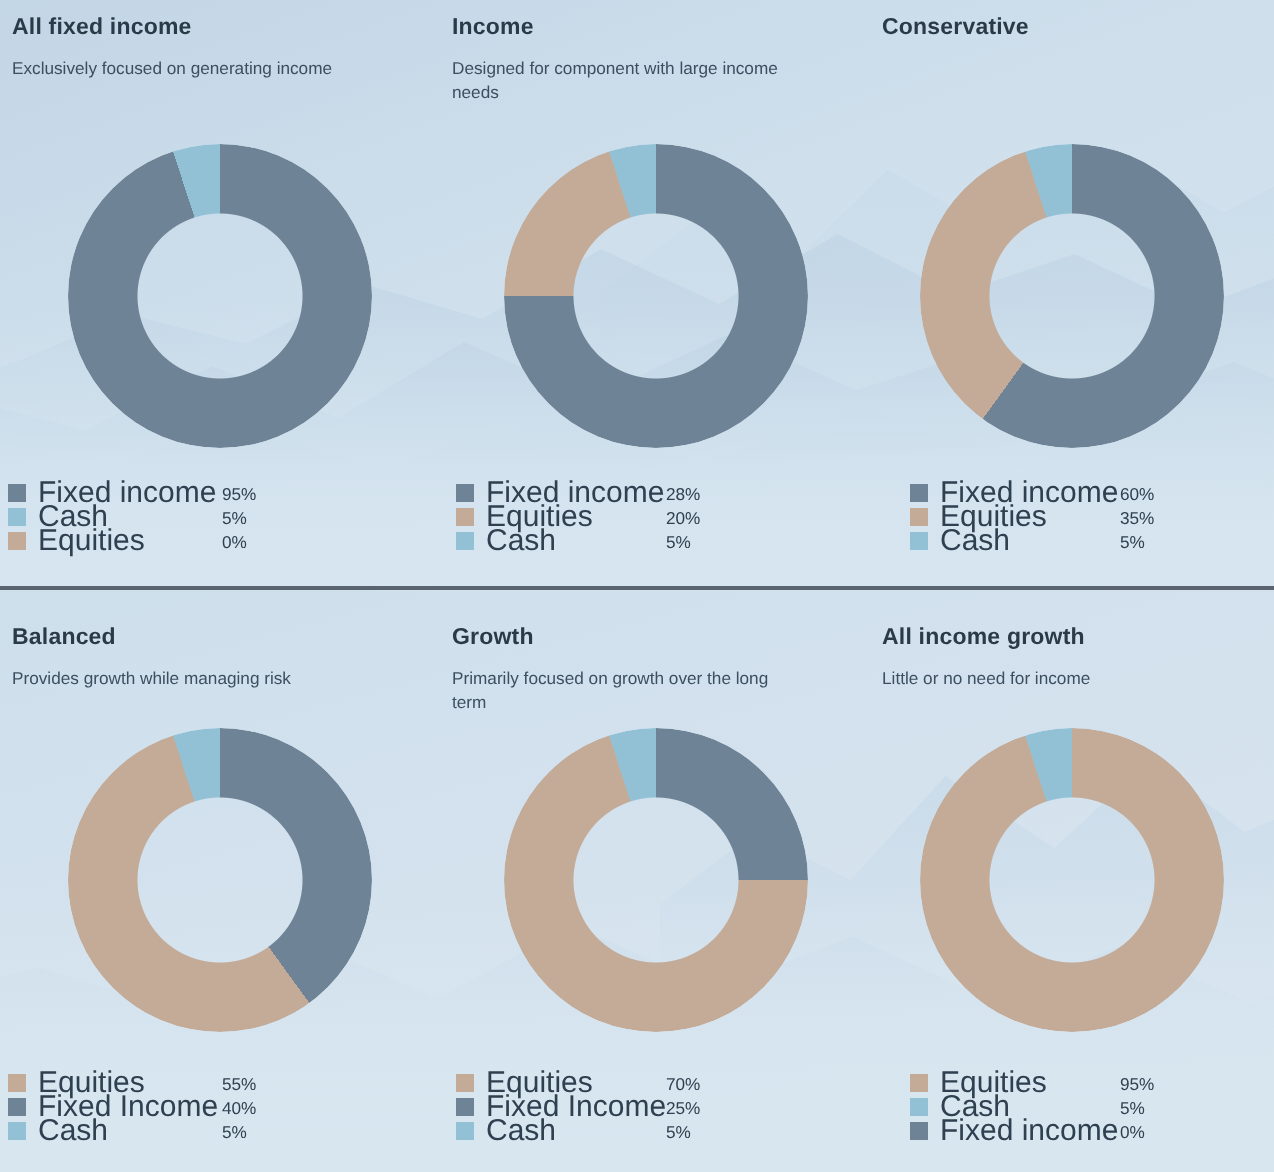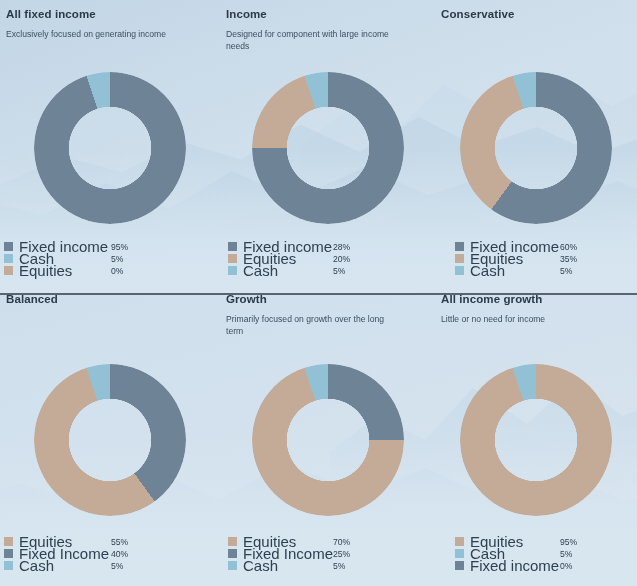--- a/index.html
+++ b/index.html
@@ -99,21 +99,21 @@
   .col2 { left: 435px; width: 202px; }
 
   .title {
     font-size: 11.5px;
     font-weight: bold;
     color: #2b3a47;
     letter-spacing: .1px;
     padding-left: 6px;
   }
   .row-top .title    { padding-top: 8px; }
-  .row-bottom .title { padding-top: 0; }
+  .row-bottom .title { padding-top: 20px; }
 
   .subtitle {
     font-size: 8.6px;
     color: #3c4f60;
     line-height: 1.38;
     padding-left: 6px;
     padding-top: 9px;
     max-width: 182px;
   }
   .col1 .subtitle { max-width: 170px; }
@@ -279,20 +279,21 @@
         </div>
     </div>
 
   </div>
 
   <div class="row row-bottom">
     <div class="divider"></div>
 
     <div class="panel col0">
       <div class="title">Balanced</div>
+      <div class="subtitle">Provides growth while managing risk</div>
       <div class="donut-box">
         <div class="donut" style="background: conic-gradient(rgb(110, 132, 150) 0%, rgb(110, 132, 150) 40%, rgb(195, 171, 152) 40%, rgb(195, 171, 152) 95%, rgb(146, 193, 214) 95%, rgb(146, 193, 214) 100%); mask-image: radial-gradient(circle, transparent 0px, transparent 41px, rgb(0, 0, 0) 41.5px);">
           <div class="hole"></div>
         </div>
       </div>
       <div class="legend">
           <div class="legend-row">
             <span class="swatch" style="background: rgb(195, 171, 152);"></span>
             <span class="lg-label">Equities</span>
             <span class="lg-value">55%</span>

